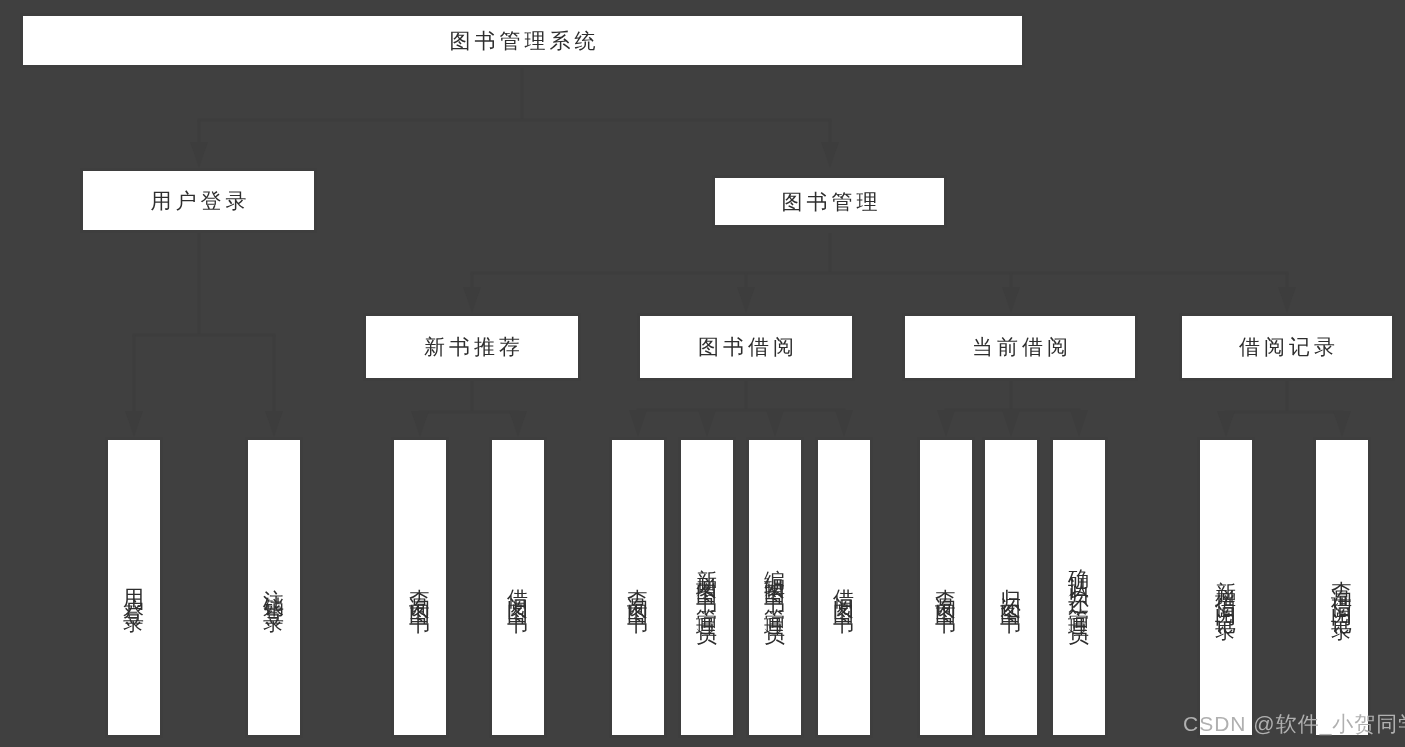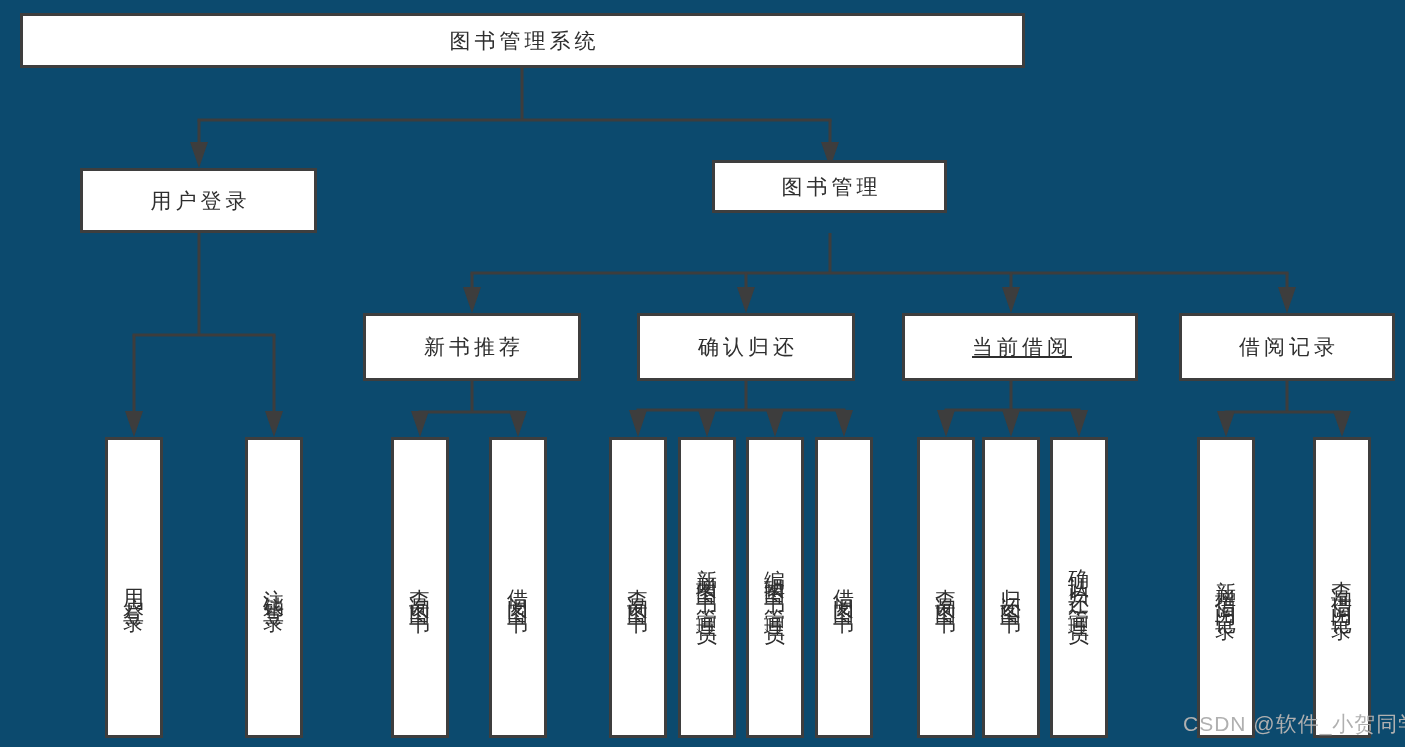--- a/index.html
+++ b/index.html
@@ -1,17 +1,17 @@
 <!DOCTYPE html>
 <html><head>
 <meta charset="utf-8">
 <style>
   html,body{margin:0;padding:0;background:#ffffff;}
   .canvas{
-    position:relative;width:1405px;height:747px;background:#0c4a6e;overflow:hidden;
+    position:relative;width:1405px;height:747px;background:#404040;overflow:hidden;
     font-family:"Liberation Sans","DejaVu Sans",sans-serif;
   }
   svg.wires{position:absolute;left:0;top:0;width:1405px;height:747px;}
   .node{
     position:absolute;box-sizing:border-box;background:#ffffff;
     border:3px solid #3e3e3e;color:#2e2e2e;
     display:flex;align-items:center;justify-content:center;
     font-size:21px;letter-spacing:4px;text-indent:4px;
     z-index:2;
   }
@@ -104,25 +104,25 @@
     </g>
     <g fill="#3d3d3d" stroke="none">
       <polygon points="1217,411 1235,411 1226,437"></polygon>
       <polygon points="1333,411 1351,411 1342,437"></polygon>
     </g>
   </svg>
 
   <div class="node" style="left:20px;top:13px;width:1005px;height:55px;">图书管理系统</div>
 
   <div class="node" style="left:80px;top:168px;width:237px;height:65px;">用户登录</div>
-  <div class="node" style="left:712px;top:160px;width:235px;height:53px;">图书管理</div>
+  <div class="node" style="left:712px;top:175px;width:235px;height:53px;">图书管理</div>
 
   <div class="node" style="left:363px;top:313px;width:218px;height:68px;text-align:center;">新书推荐</div>
-  <div class="node" style="left:637px;top:313px;width:218px;height:68px;">确认归还</div>
-  <div class="node" style="left:902px;top:313px;width:236px;height:68px;text-decoration:underline;">当前借阅</div>
+  <div class="node" style="left:637px;top:313px;width:218px;height:68px;">图书借阅</div>
+  <div class="node" style="left:902px;top:313px;width:236px;height:68px;">当前借阅</div>
   <div class="node" style="left:1179px;top:313px;width:216px;height:68px;">借阅记录</div>
 
   <div class="node v" style="left:105px;top:437px;width:58px;height:301px;">
     <span class="vtext">用户登录</span>
   </div>
   <div class="node v" style="left:245px;top:437px;width:58px;height:301px;">
     <span class="vtext">注销登录</span>
   </div>
 
   <div class="node v" style="left:391px;top:437px;width:58px;height:301px;">

